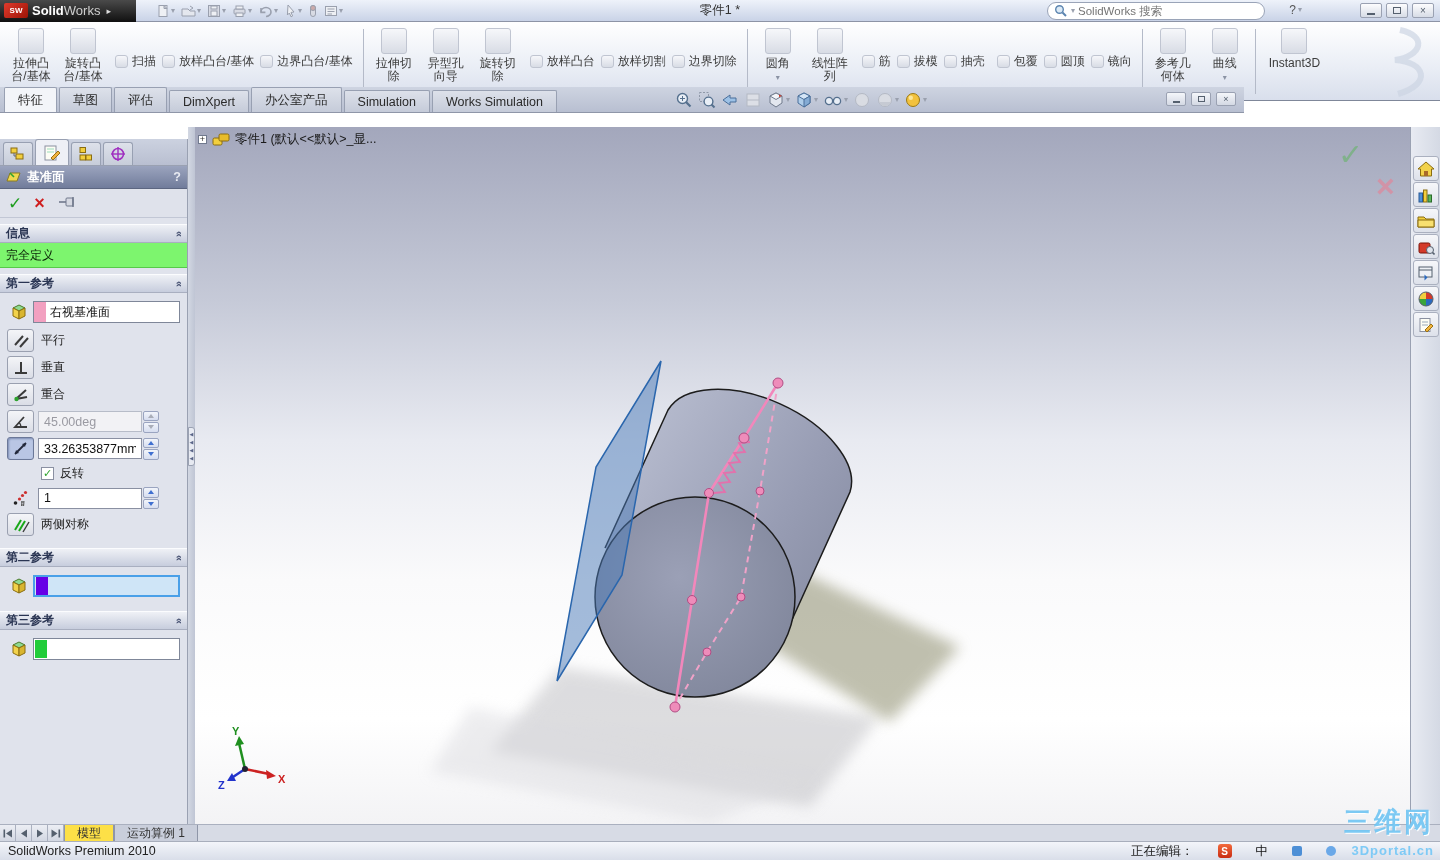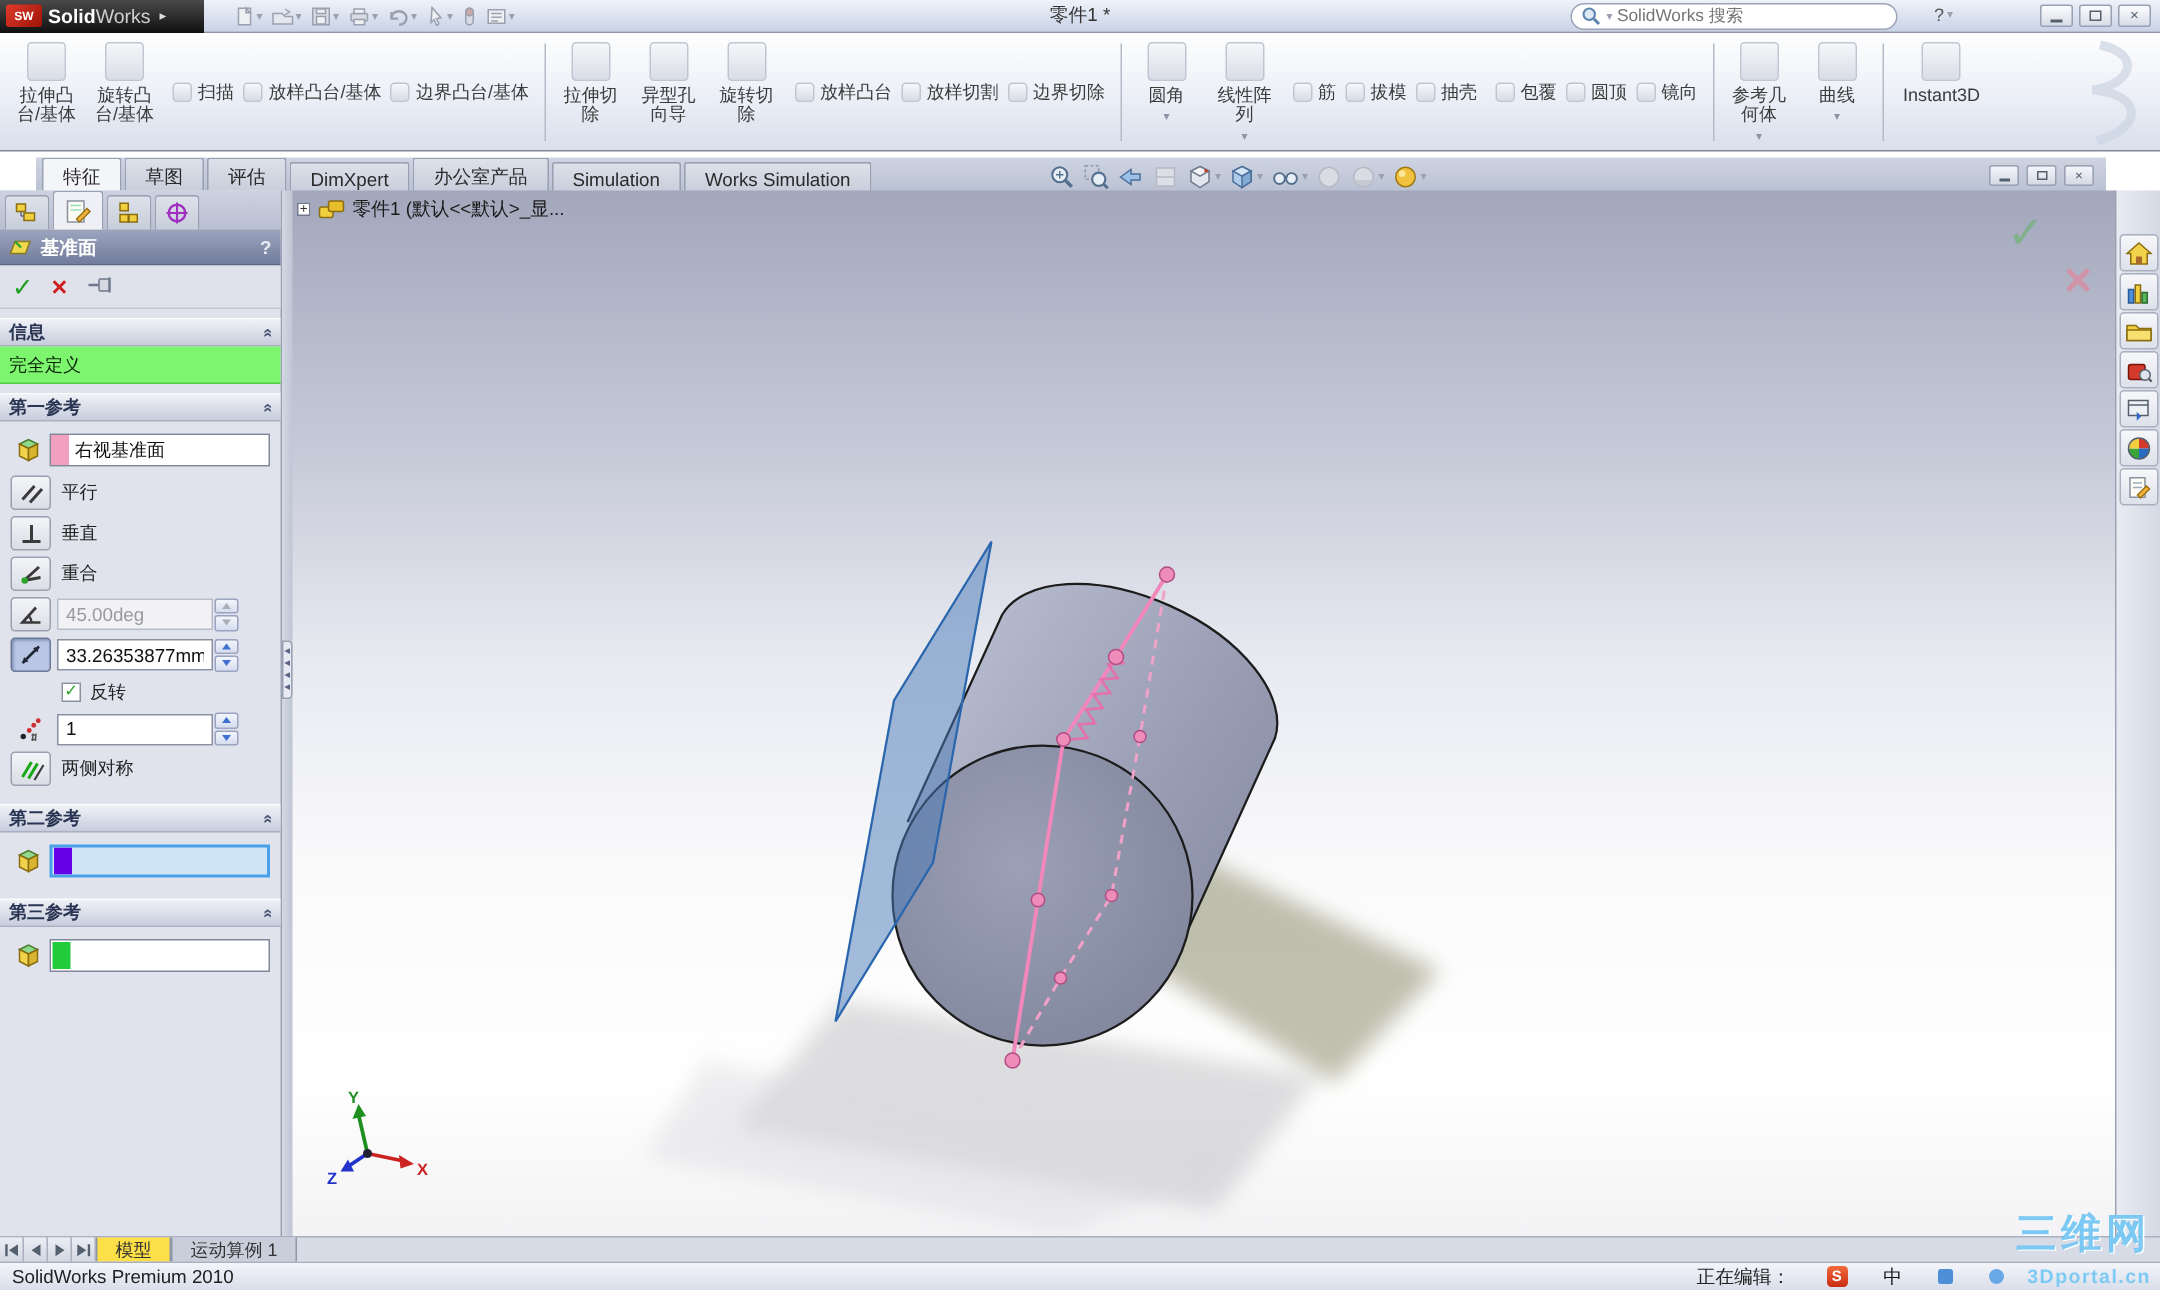--- a/index.html
+++ b/index.html
@@ -42,35 +42,35 @@
   .rbig.nb .rlabel { width:auto; white-space:nowrap; }
   .ricon { background:linear-gradient(#f6f7fa,#d8dce5); border:1px solid #c0c5d1; border-radius:3px; }
   .ricon.big { width:26px; height:26px; }
   .ricon.sm { width:13px; height:13px; flex:none; }
   .rcaret { font-size:8px; color:#8b93a4; margin-top:1px; }
   .rstack { display:flex; flex-direction:row; justify-content:space-between; padding:4px 2px; }
   .rsmall { display:flex; align-items:center; gap:4px; background:none; border:none; font-family:inherit; font-size:12px; color:#3c3c3c; white-space:nowrap; padding:1px 3px; }
   .swoosh { position:absolute; right:0; top:22px; width:100px; height:78px; pointer-events:none; }
 
   
-  .tabstrip { position:absolute; left:0; top:105px; width:1380px; height:26px;
-    background:linear-gradient(#ced4e1,#b8bfd1); border-bottom:1px solid #8f96a8; display:flex; align-items:flex-end; padding-left:4px;margin-left:24px; }
+  .tabstrip { position:absolute; left:0; top:87px; width:1244px; height:26px;
+    background:linear-gradient(#ced4e1,#b8bfd1); border-bottom:1px solid #8f96a8; display:flex; align-items:flex-end; padding-left:4px; }
   .ctab { padding:4px 13px 3px 13px; font-size:12.5px; color:#2a2a2a; background:linear-gradient(#dde1ea,#c5cbd9);
     border:1px solid #98a0b2; border-bottom:none; margin-right:2px; border-radius:2px 2px 0 0; }
   .ctab.active { background:#f3f5f9; font-weight:normal; }
   .hud { position:absolute; left:674px; top:3px; display:flex; align-items:center; gap:3px; }
   .hudbtn { display:flex; align-items:center; gap:1px; padding:1px; }
   .docwin { position:absolute; right:8px; top:5px; display:flex; gap:5px; }
   .dwbtn { width:20px; height:14px; background:linear-gradient(#f4f6fa,#d4d9e4); border:1px solid #9aa1b2; border-radius:2px;
     display:flex; align-items:center; justify-content:center; font-size:9px; color:#55606e; }
   .dw-min { width:7px; height:0; border-bottom:2px solid #55606e; margin-top:5px; }
   .dw-restore { width:7px; height:6px; border:1px solid #55606e; }
 
   
-  .leftpanel { position:absolute; left:0; top:127px; width:188px; height:697px; background:#e0e3ec; border-right:1px solid #9aa1b2; }
+  .leftpanel { position:absolute; left:0; top:139px; width:188px; height:697px; background:#e0e3ec; border-right:1px solid #9aa1b2; }
   .pm-tabs { height:27px; background:linear-gradient(#ccd2e0,#b9bfd1); display:flex; align-items:flex-end; padding-left:3px; border-bottom:1px solid #9aa1b2; }
   .pmtab { width:30px; height:23px; background:linear-gradient(#dde1ea,#c7cdda); border:1px solid #98a0b2; border-bottom:none;
     border-radius:3px 3px 0 0; margin-right:2px; display:flex; align-items:center; justify-content:center; }
   .pmtab.active { background:#eef0f6; height:26px; width:34px; }
   .pm-header { height:23px; background:linear-gradient(#9ba4be,#717c9b); color:#fff; font-weight:bold; font-size:12.5px;
     display:flex; align-items:center; gap:5px; padding:0 6px; border-bottom:1px solid #5c6681; }
   .pm-help { margin-left:auto; font-weight:bold; color:#e8eaf2; }
   .pm-okrow { height:29px; display:flex; align-items:center; gap:12px; padding:0 8px; background:#dfe2eb; border-bottom:1px solid #c2c7d5; }
   .ok-check { color:#1f9e1f; font-size:17px; font-weight:bold; line-height:1; }
   .cancel-x { color:#cf1f1f; font-size:18px; font-weight:bold; line-height:1; }

